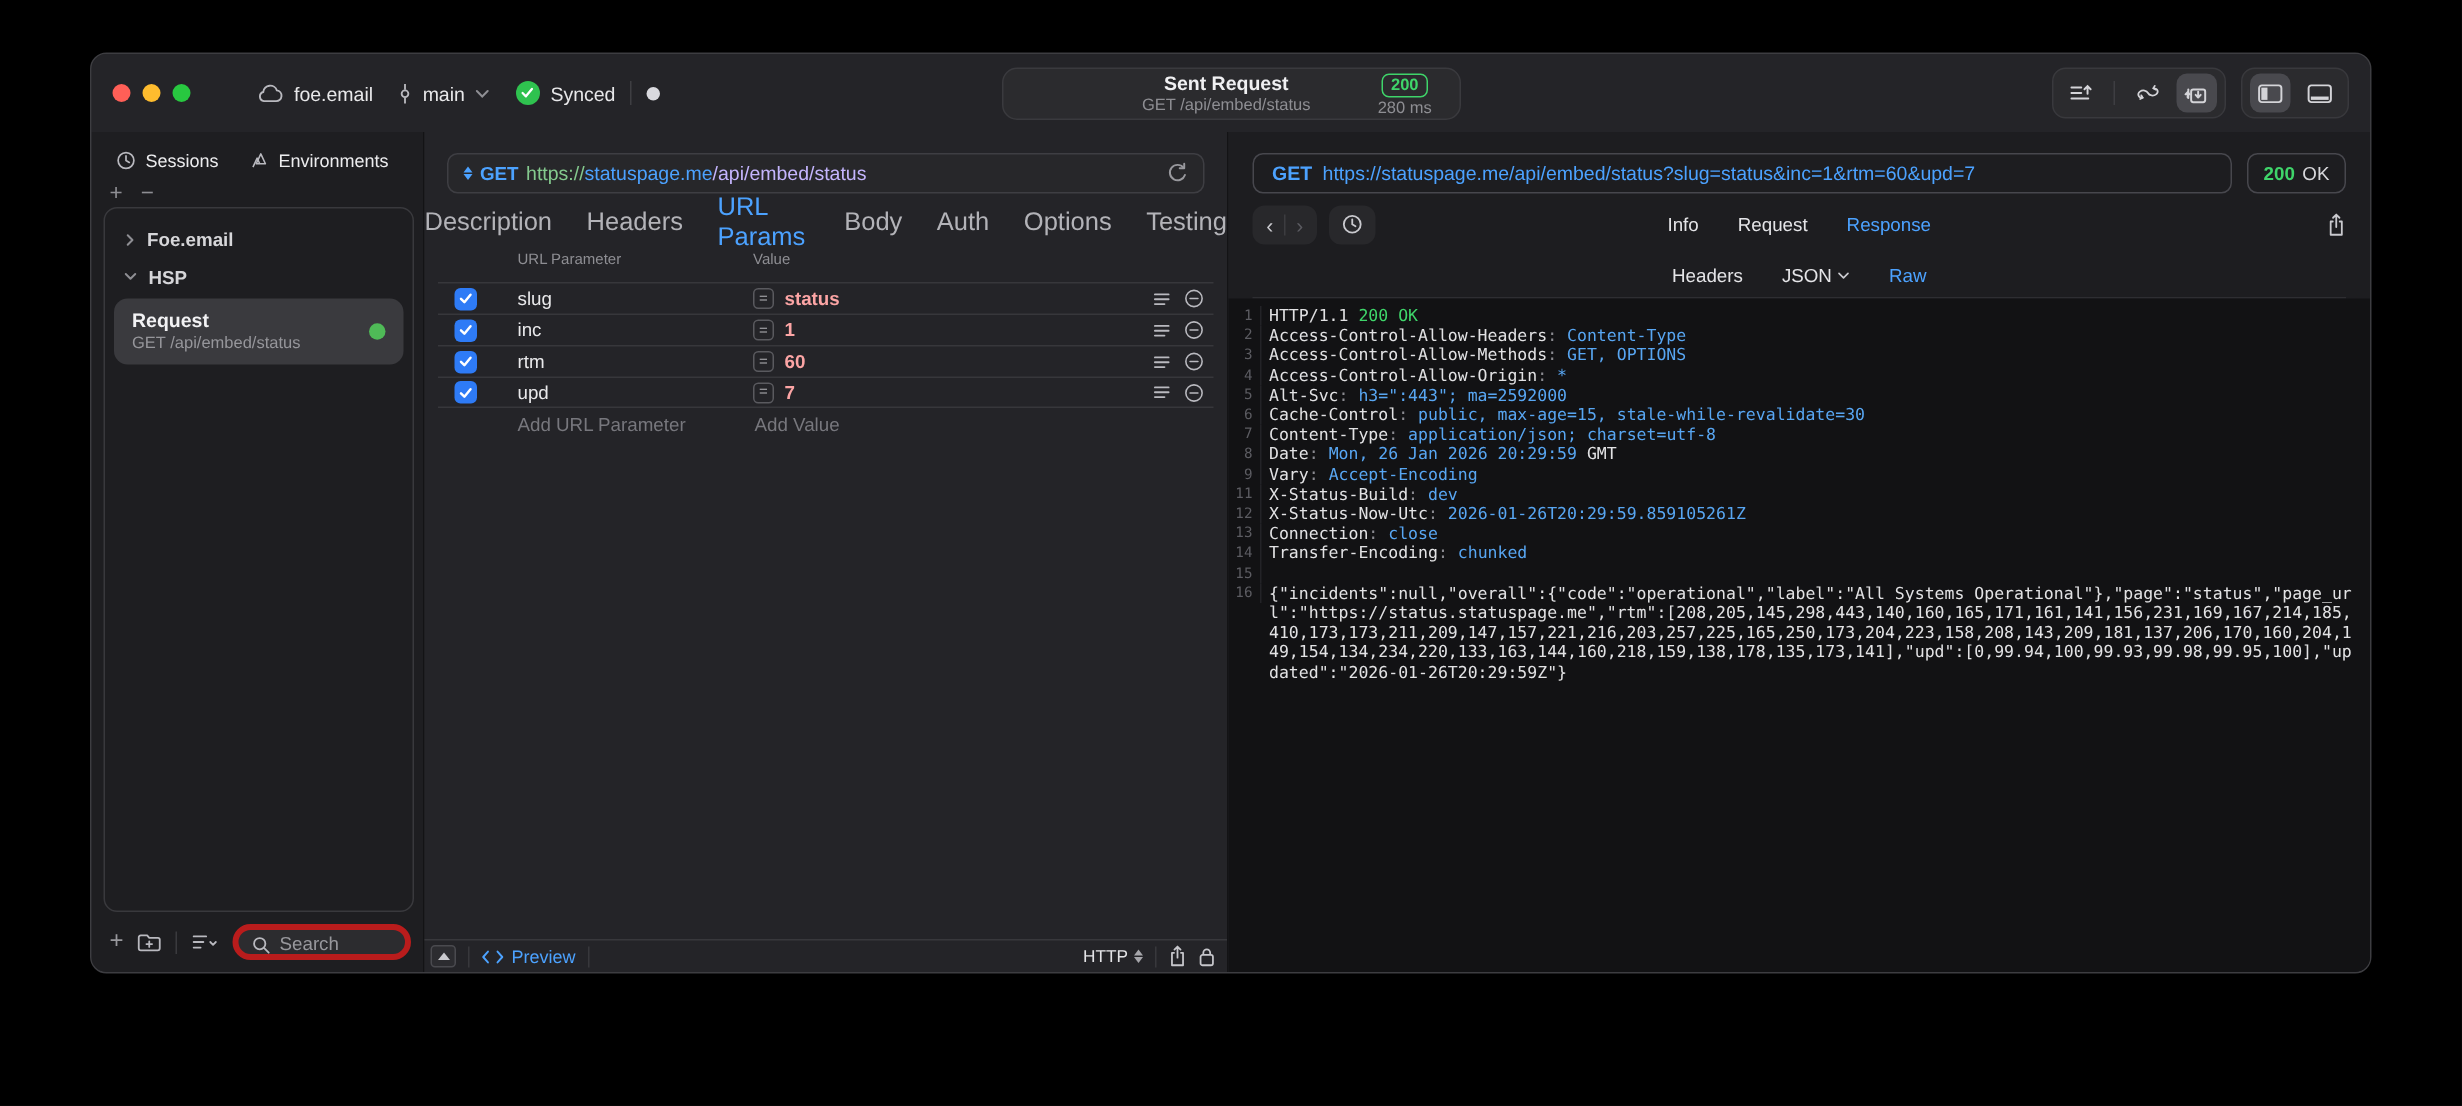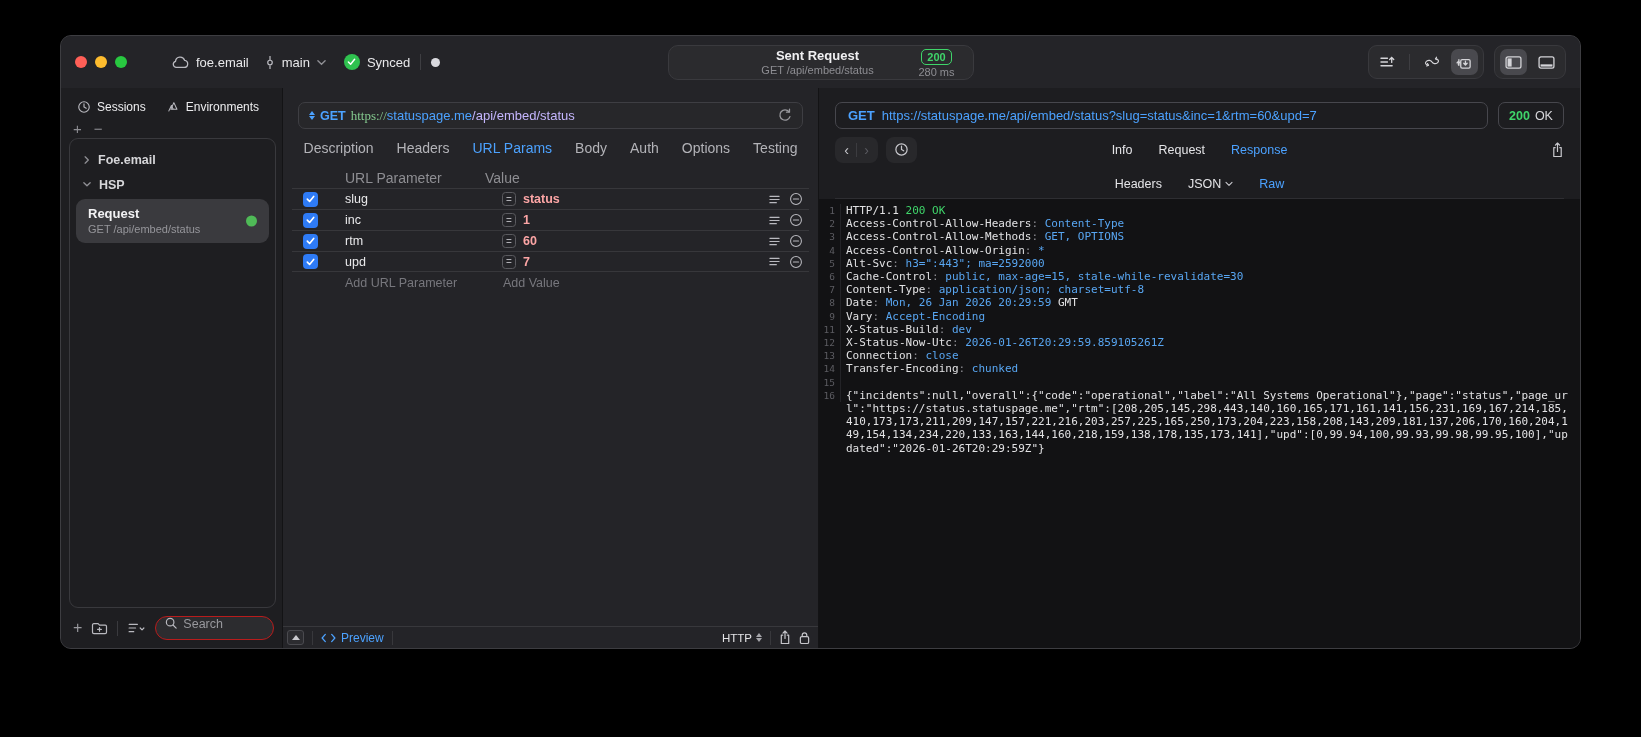--- a/index.html
+++ b/index.html
@@ -60,47 +60,47 @@
   .tree-item .tchev { color:#8e8e93; display:inline-flex; }
   .request-item { margin:2px 2px 0; background:#3a3a3e; border-radius:9px;
     padding:7px 12px 8px; position:relative; }
   .ri-title { font-size:13px; font-weight:700; color:#f2f2f4; }
   .ri-sub { font-size:11px; color:#96969b; margin-top:2px; }
   .ri-dot { position:absolute; right:12px; top:50%; transform:translateY(-50%);
     width:11px; height:11px; border-radius:50%; background:#4fba57; }
   .sb-bottom { height:34px; flex:0 0 34px; display:flex; align-items:center; gap:9px;
     padding:6px 2px 0 4px; color:#8e8e93; }
   .sb-bsep { width:1px; height:15px; background:#3a3a3e; }
-  .search-pill { flex:1; height:24px; background:#2c2c2f; border:1px solid #b91c1c;
-    border-radius:13px; display:flex; align-items:flex-start; gap:6px; padding:0 9px;
+  .search-pill { flex:1; height:24px; background:#2c2c2f; border:4px solid #b91c1c;
+    border-radius:13px; display:flex; align-items:flex-end; gap:6px; padding:0 9px;
     color:#98989d; font-size:12.5px; }
 
   
   .panel-mid { width:535px; flex:0 0 535px; background:#242428; display:flex;
     flex-direction:column; min-height:0; }
   .url-bar { margin:14px 15px 0; height:27px; flex:0 0 27px; background:#27272a;
     border:1px solid #3e3e43; border-radius:7px; display:flex; align-items:center;
     gap:5px; padding:0 10px; font-size:13px; }
   .updown { display:inline-flex; flex-direction:column; gap:1px; }
   .updown i { display:block; width:0; height:0; border-left:3.5px solid transparent;
     border-right:3.5px solid transparent; }
   .updown .u { border-bottom:4px solid #4ca2ff; }
   .updown .d { border-top:4px solid #4ca2ff; }
   .method-get { color:#4ca2ff; font-weight:700; font-size:12.5px; }
-  .u-scheme { color:#84c98e;font-family:Liberation Serif, serif; } .u-host { color:#4ca2ff; } .u-path { color:#c4b5fd; }
+  .u-scheme { color:#84c98e; } .u-host { color:#4ca2ff; } .u-path { color:#c4b5fd; }
   .reload { margin-left:auto; color:#98989d; }
 
   .req-tabs { height:37px; flex:0 0 37px; display:flex; align-items:center;
-    justify-content:center; gap:23px; font-size:14px; color:#b3b3b8; }
+    justify-content:center; gap:23px; font-size:17px; color:#b3b3b8; }
   .rtab.active { color:#4ca2ff; }
 
   .param-table { flex:1; margin:2px 9px 0; font-size:12.5px; min-height:0; }
-  .pt-header { display:flex; height:20px; align-items:center; color:#8e8e93; font-size:14px; }
+  .pt-header { display:flex; height:20px; align-items:flex-start; color:#8e8e93; font-size:10px; }
   .pt-h-name { margin-left:53px; width:140px; }
-  .pt-h-value { }
+  .pt-h-value { margin-left:17px; }
   .param-row { display:flex; align-items:center; height:21px; border-top:1px solid #37373b; }
   .param-row:last-of-type { border-bottom:1px solid #37373b; }
   .cb { width:15px; height:15px; border-radius:4px; background:#2e7bf6; margin-left:11px;
     display:inline-flex; align-items:center; justify-content:center; flex:0 0 15px; }
   .pname { margin-left:27px; width:140px; color:#e9e9eb; }
   .pval { flex:1; display:flex; align-items:center; gap:7px; margin-left:17px; }
   .eq { width:14px; height:14px; border:1px solid #5a5a5f; border-radius:3.5px; color:#b0b0b5;
     font-size:10px; display:inline-flex; align-items:center; justify-content:center; }
   .pvtext { color:#fca5a5;font-weight:bold; }
   .picons { display:flex; gap:8px; align-items:center; padding-right:6px; color:#8e8e93; }

